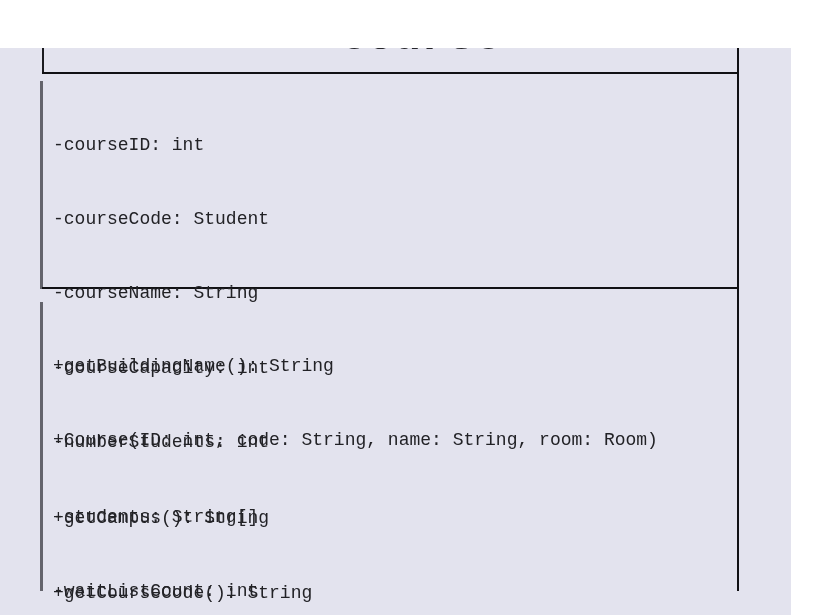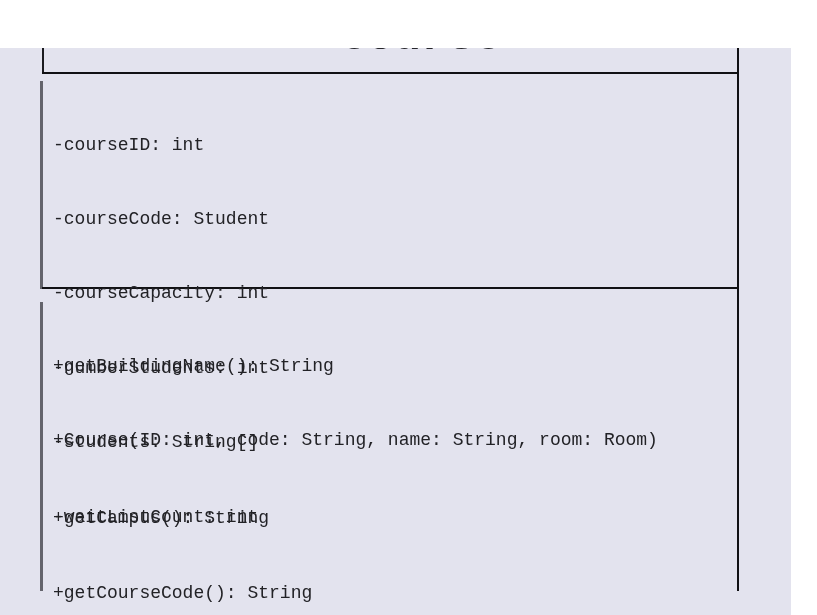--- a/index.html
+++ b/index.html
@@ -75,20 +75,21 @@
   <div class="hline title-bottom-border"></div>
   <div class="vline attrs-left-border"></div>
   <div class="hline attrs-bottom-border"></div>
   <div class="vline methods-left-border"></div>
 
   <div class="class-title">Course</div>
 
   <div class="attrs-block">
     <div class="a-line">-courseID: int</div>
     <div class="a-line">-courseCode: Student</div>
+    <div class="a-line">-courseName: String</div>
     <div class="a-line">-courseCapacity: int</div>
     <div class="a-line">-numberStudents: int</div>
     <div class="a-line">-students: String[]</div>
     <div class="a-line">-waitListCount: int</div>
   </div>
 
   <div class="methods-block">
     <div class="m-line"><span>+getBuildingName(): String</span></div>
     <div class="m-line first"><span>+Course(ID: int, code: String, name: String, room: Room)</span></div>
     <div class="m-line"><span>+getCampus(): String</span></div>

